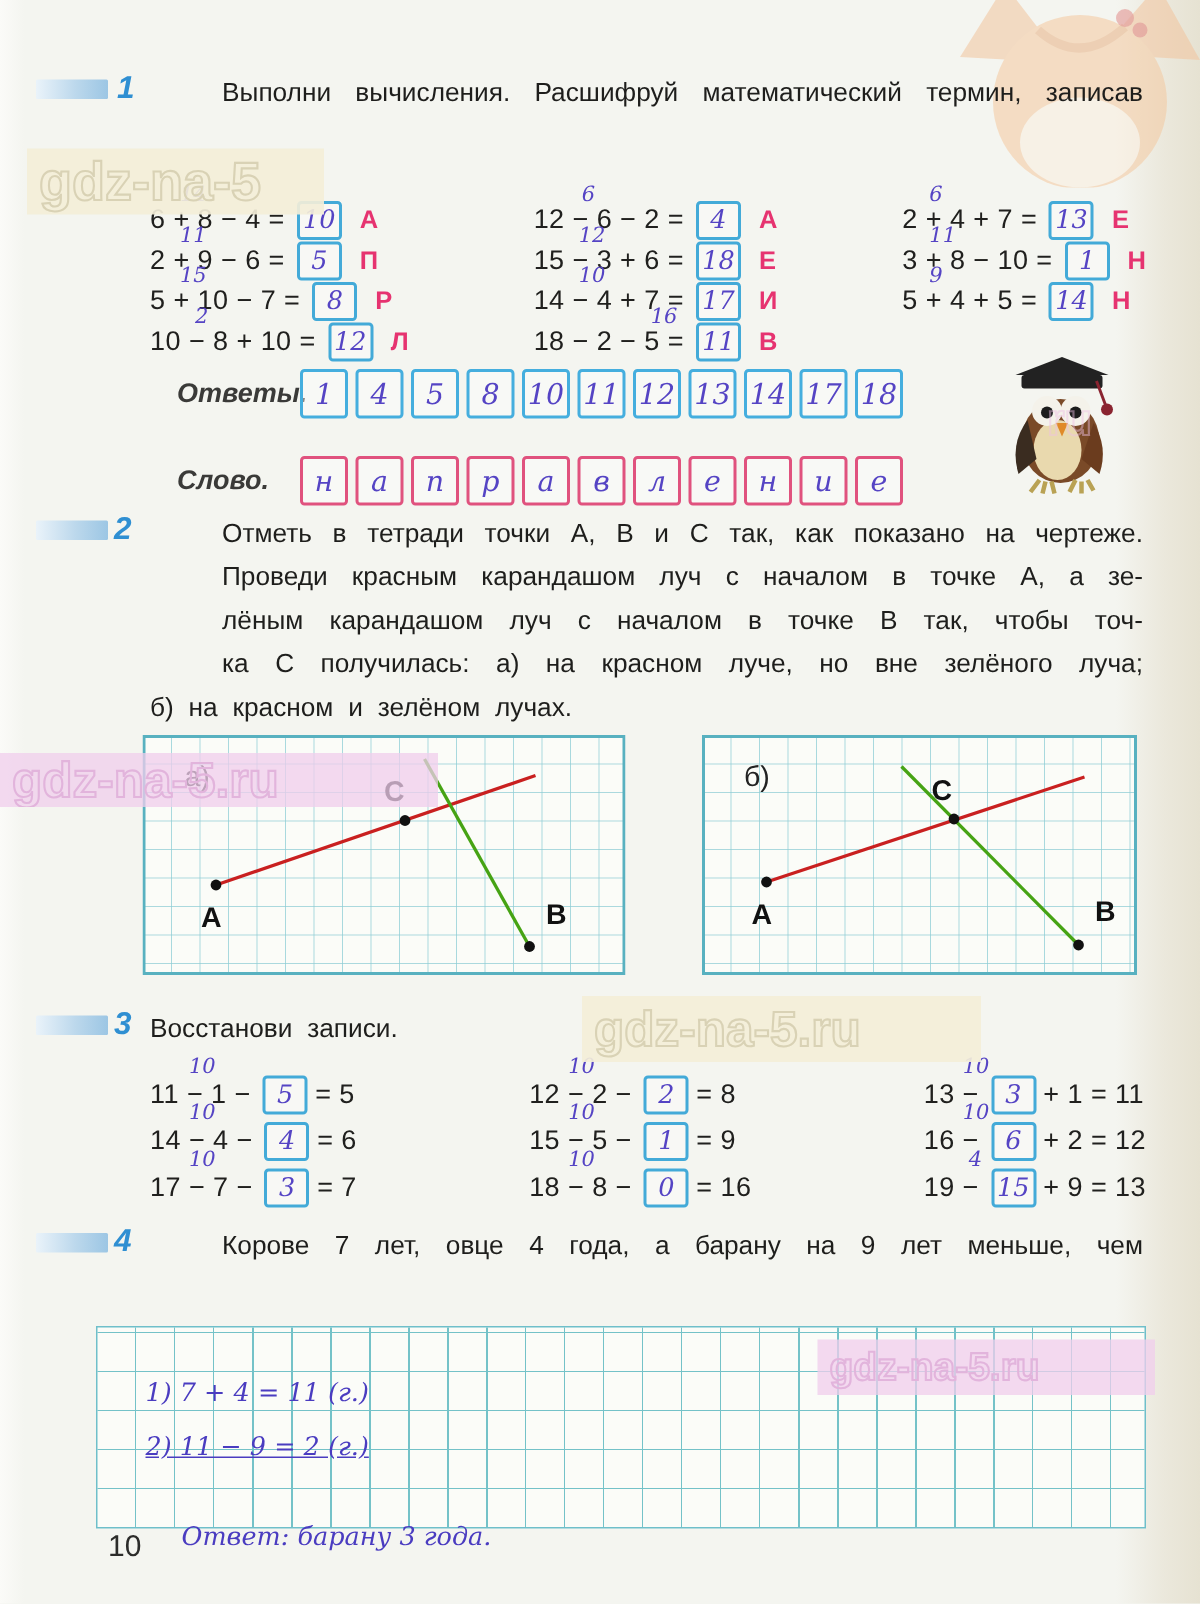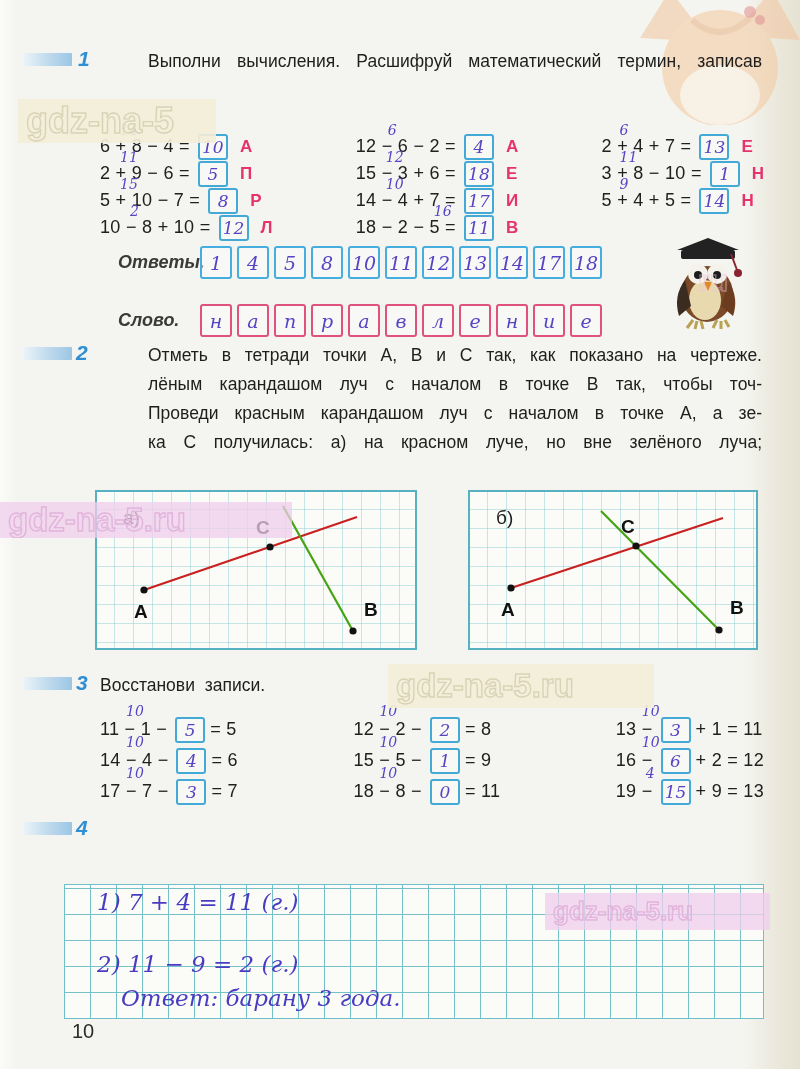--- a/index.html
+++ b/index.html
@@ -42,23 +42,23 @@
   .dlabel{font-size:19px;fill:#222;}
   .plabel{font-size:19px;font-weight:bold;fill:#111;}
 
   
   #grid4{position:absolute;left:64px;top:884px;width:698px;height:133px;
     background:
       repeating-linear-gradient(0deg,rgba(0,0,0,0) 0 25px,#74c2c8 25px 26px),
       repeating-linear-gradient(90deg,rgba(0,0,0,0) 0 25px,#74c2c8 25px 26px),
       #fbfcf8;
     border:1px solid #6fbfca;}
-  .sol-line{position:absolute;font-size:23px;color:#4a3cc0;white-space:nowrap;}
+  .sol-line{position:absolute;font-size:17px;color:#4a3cc0;white-space:nowrap;margin-top:30px;}
   .sol-line:nth-child(1){left:32px;top:4px;}
-  .sol-line:nth-child(2){left:32px;top:66px;}
+  .sol-line:nth-child(2){left:32px;top:40px;text-decoration:underline;}
   .sol-line:nth-child(3){left:56px;top:100px;}
 
   .pagenum{position:absolute;left:72px;top:1020px;font-size:20px;color:#2c2c2a;}
 
   
   .wm{position:absolute;font-weight:bold;color:transparent;white-space:nowrap;overflow:hidden;
     -webkit-text-stroke:1.4px #d9d2b5;display:flex;align-items:center;padding-left:8px;z-index:5;}
   .wm.yellow{background:rgba(243,238,216,.92);}
   .wm.pink{background:rgba(240,205,236,.75);-webkit-text-stroke:1.4px #e2b4dc;}
   .wm.bare{background:none;opacity:.45;}
@@ -212,23 +212,24 @@
   <line x1="76" y1="18" x2="82" y2="34" stroke="#8a2430" stroke-width="2"></line>
   <circle cx="83" cy="37" r="4" fill="#8a2430"></circle>
   <path d="M38 84 L32 92 M42 85 L40 93 M46 85 L48 93" stroke="#b9a254" stroke-width="3" fill="none"></path>
   <path d="M62 84 L58 92 M66 85 L66 93 M70 84 L74 91" stroke="#b9a254" stroke-width="3" fill="none"></path>
 </svg>
 
 <div class="bar" style="top:347px"></div>
 <div class="tnum" style="left:76px;top:341px">2</div>
 <div class="tblock" style="top:341px">
   <div class="jl">Отметь в тетради точки А, В и С так, как показано на чертеже.</div>
+  <div class="jl">Проведи красным карандашом луч с началом в точке А, а зе-</div>
   <div class="jl">лёным карандашом луч с началом в точке В так, чтобы точ-</div>
-  <div class="jl">Проведи красным карандашом луч с началом в точке А, а зе-</div>
   <div class="jl">ка С получилась: а) на красном луче, но вне зелёного луча;</div>
+  <div class="ll">б) на красном и зелёном лучах.</div>
 </div>
 
 <svg class="diag" style="left:95px;top:490px" width="322" height="160" viewBox="0 0 322 160">
   <defs>
     <pattern id="gA" width="19" height="19" patternUnits="userSpaceOnUse">
       <path d="M19 0H0V19" fill="none" stroke="#8fcdd5" stroke-width="1"></path>
     </pattern>
   </defs>
   <rect x="1" y="1" width="320" height="158" fill="#fbfcf8"></rect>
   <rect x="1" y="1" width="320" height="158" fill="url(#gA)"></rect>
@@ -300,21 +301,21 @@
       <div class="eq-row">
         <span class="eq-ann hand" style="left: 26px;">10</span>
         <span class="eq-pre">15 − 5 −</span>
         <span class="ans-box hand">1</span>
         <span class="eq-pre">= 9</span>
       </div>
       <div class="eq-row">
         <span class="eq-ann hand" style="left: 26px;">10</span>
         <span class="eq-pre">18 − 8 −</span>
         <span class="ans-box hand">0</span>
-        <span class="eq-pre">= 11</span>
+        <span class="eq-pre">= 16</span>
       </div>
     </div>
     <div class="eq-col">
       <div class="eq-row">
         <span class="eq-ann hand" style="left: 26px;">10</span>
         <span class="eq-pre">13 −</span>
         <span class="ans-box hand">3</span>
         <span class="eq-pre">+ 1 = 11</span>
       </div>
       <div class="eq-row">
@@ -328,20 +329,21 @@
         <span class="eq-pre">19 −</span>
         <span class="ans-box hand">15</span>
         <span class="eq-pre">+ 9 = 13</span>
       </div>
     </div>
   </div>
 
 <div class="bar" style="top:822px"></div>
 <div class="tnum" style="left:76px;top:816px">4</div>
 <div class="tblock" style="top:816px">
+  <div class="jl">Корове 7 лет, овце 4 года, а барану на 9 лет меньше, чем</div>
 </div>
 
 <div id="grid4">
     <div class="sol-line hand">1) 7 + 4 = 11 (г.)</div>
     <div class="sol-line hand">2) 11 − 9 = 2 (г.)</div>
     <div class="sol-line hand">Ответ: барану 3 года.</div>
   </div>
 
 <div class="pagenum">10</div>
 

